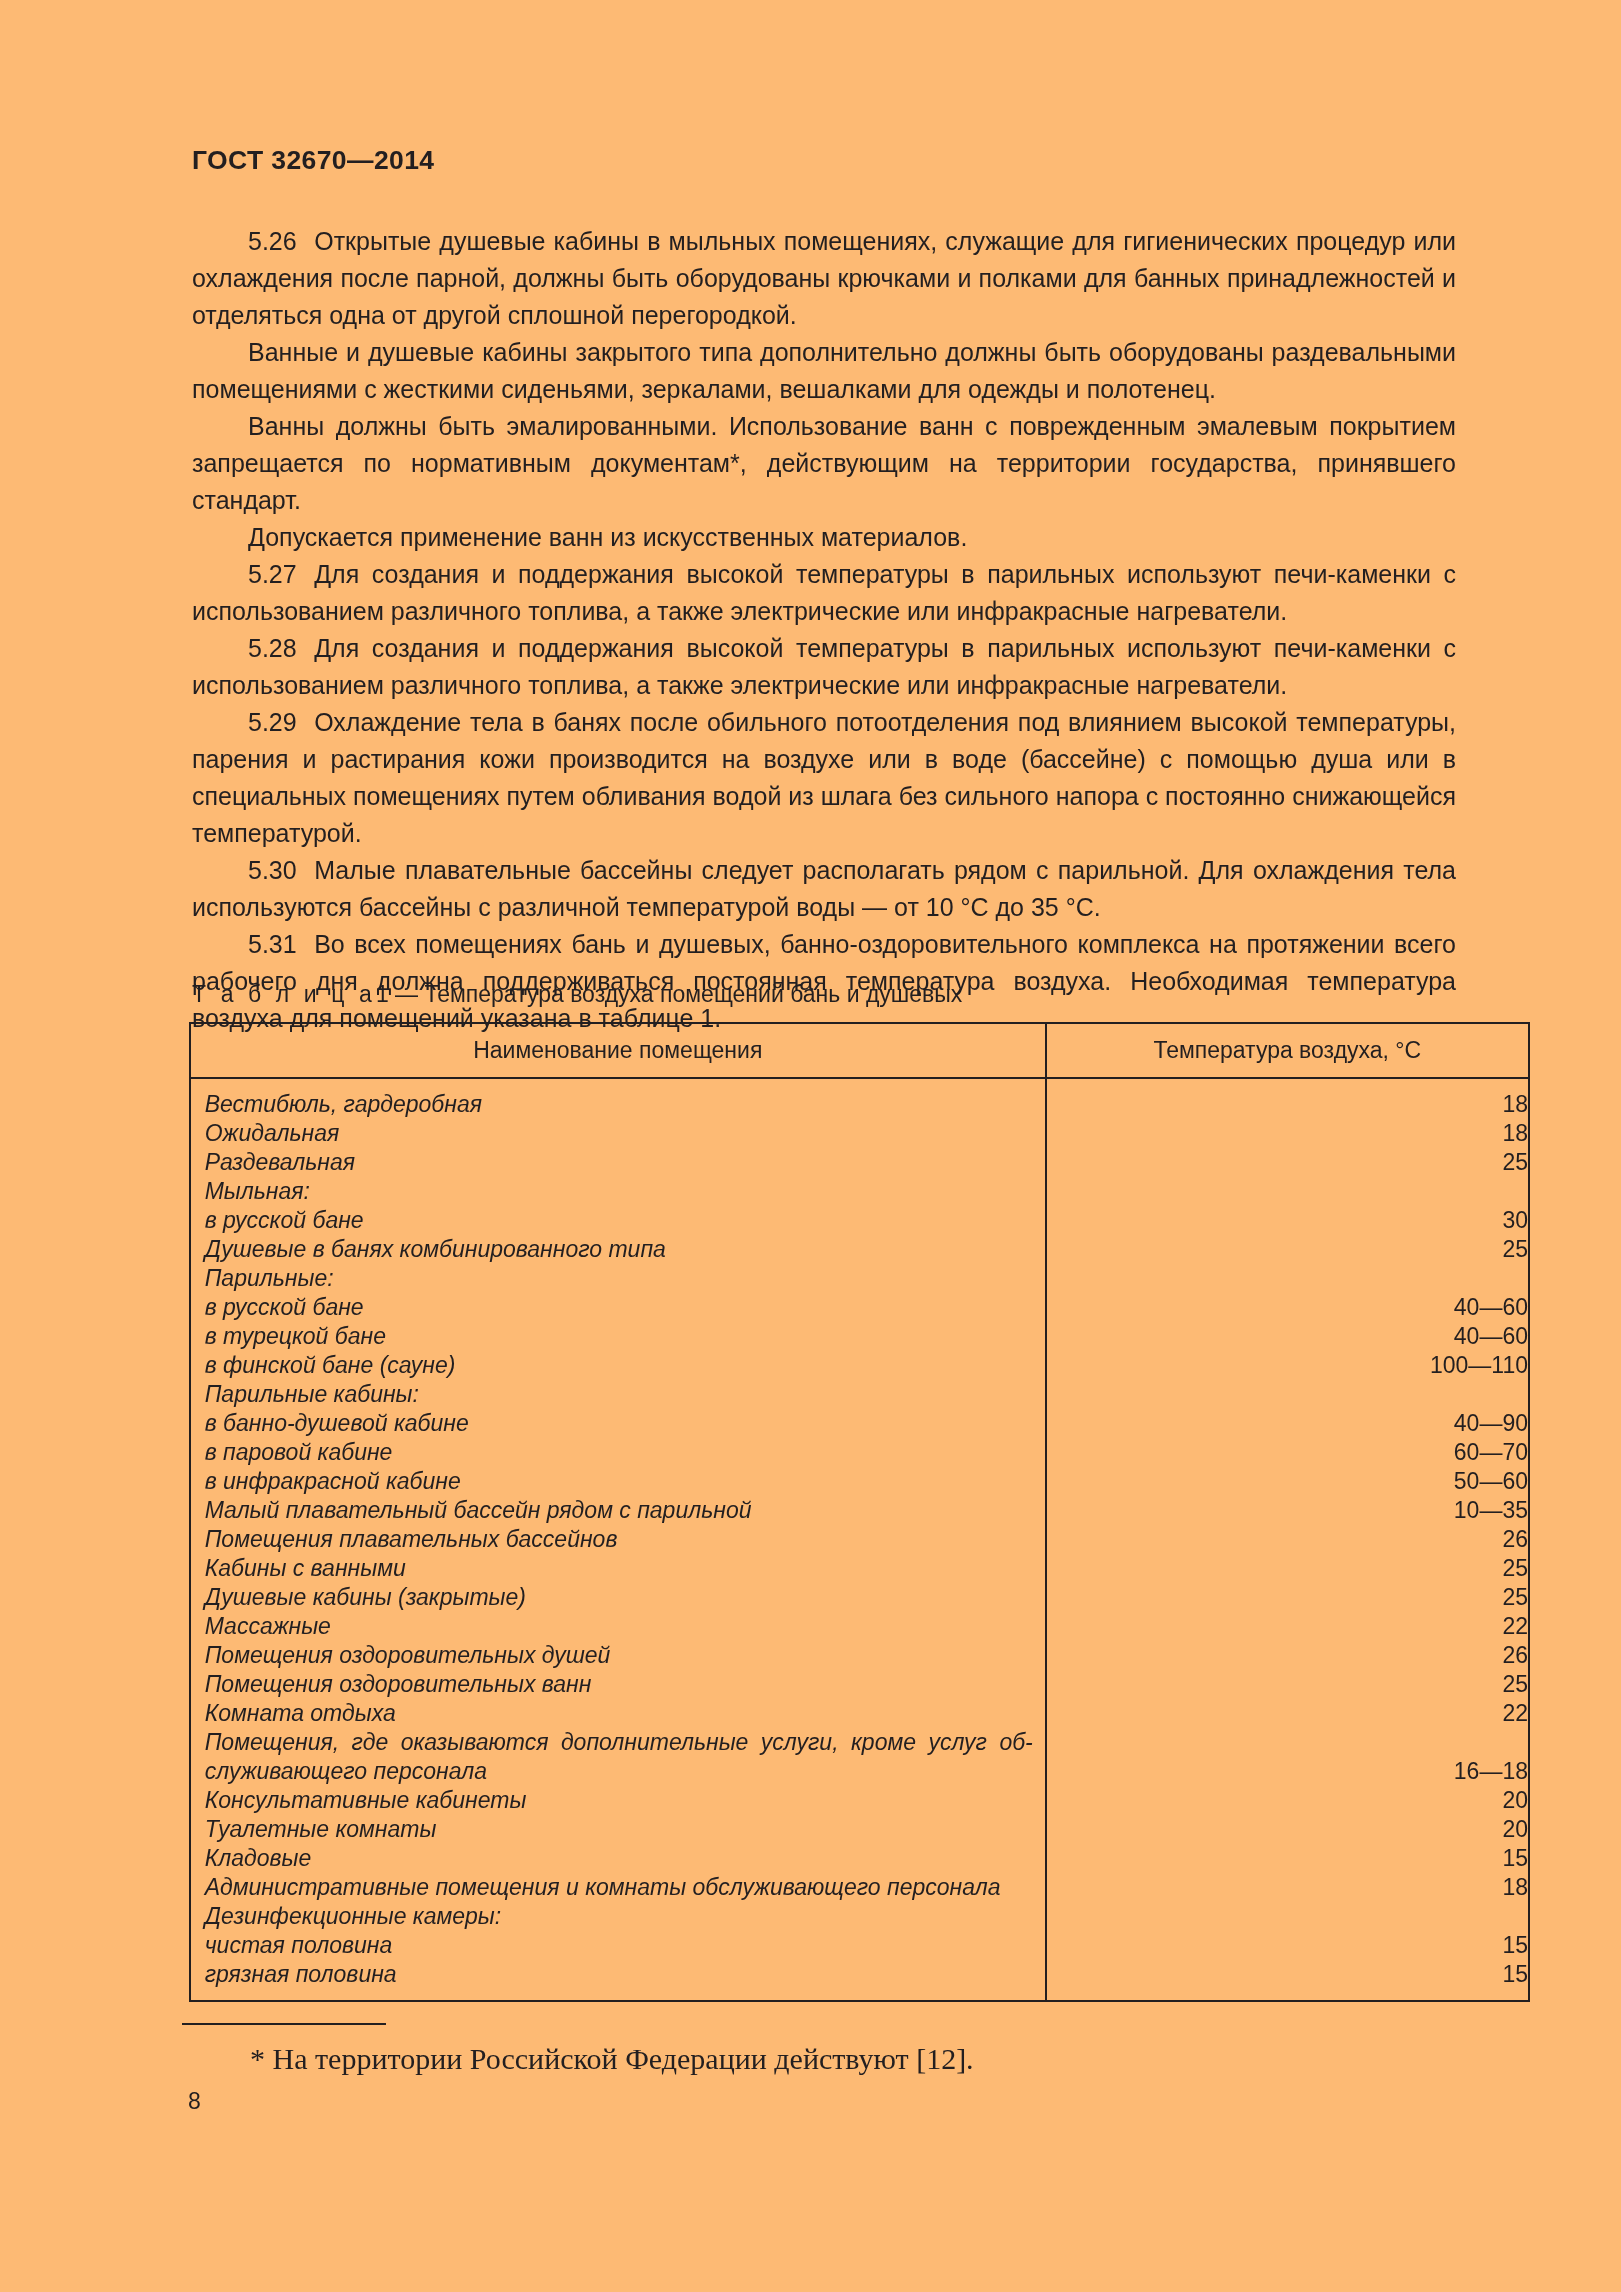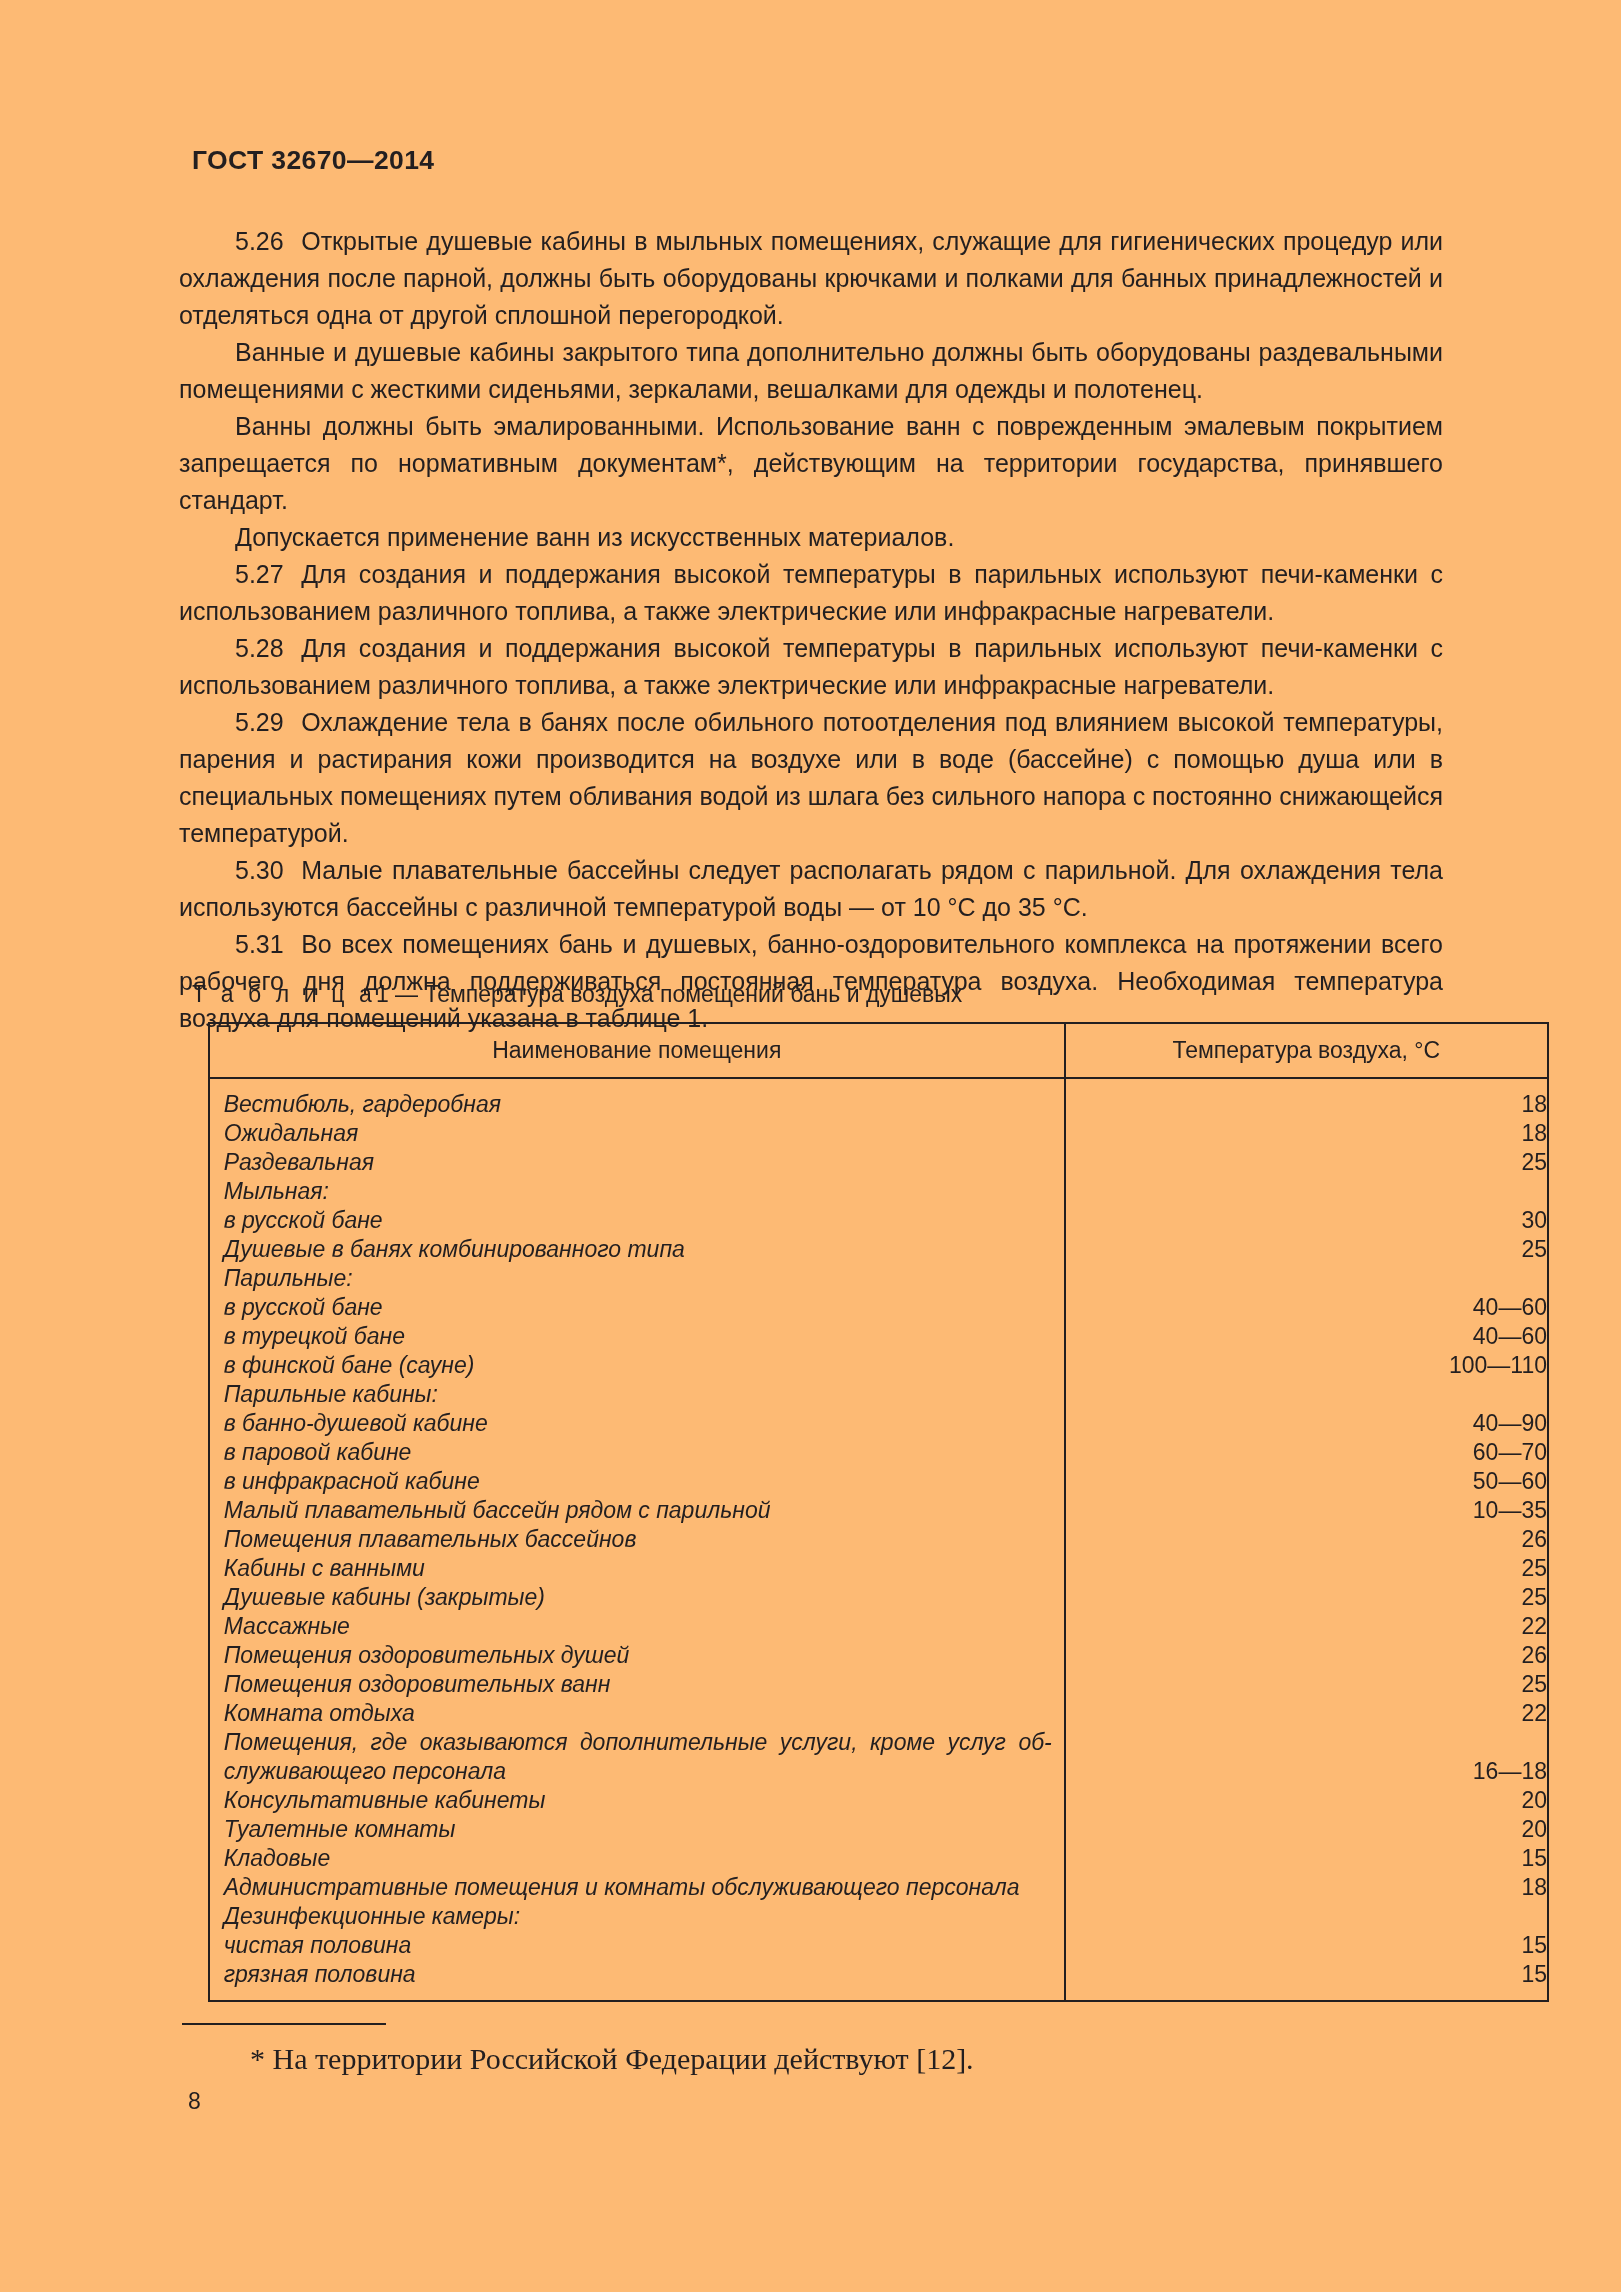--- a/index.html
+++ b/index.html
@@ -25,21 +25,21 @@
     top: 145px;
     font-size: 26.5px;
     font-weight: bold;
     letter-spacing: 0.4px;
     color: #231f20;
   }
 
   
   .content {
     position: absolute;
-    left: 179px;
+    left: 192px;
     top: 223px;
     width: 1264px;
   }
   .para {
     font-size: 25px;
     line-height: 37px;
     text-align: justify;
     text-justify: inter-word;
     margin: 0;
     color: #231f20;
@@ -63,21 +63,21 @@
     color: #231f20;
     white-space: nowrap;
   }
   .table-caption .tb-word {
     letter-spacing: 4.1px;
   }
 
   
   .tbl-wrap {
     position: absolute;
-    left: 208px;
+    left: 189px;
     top: 1022px;
     width: 1341px;
   }
   table.t1 {
     width: 100%;
     border-collapse: collapse;
     table-layout: fixed;
     font-size: 23px;
     color: #231f20;
   }

